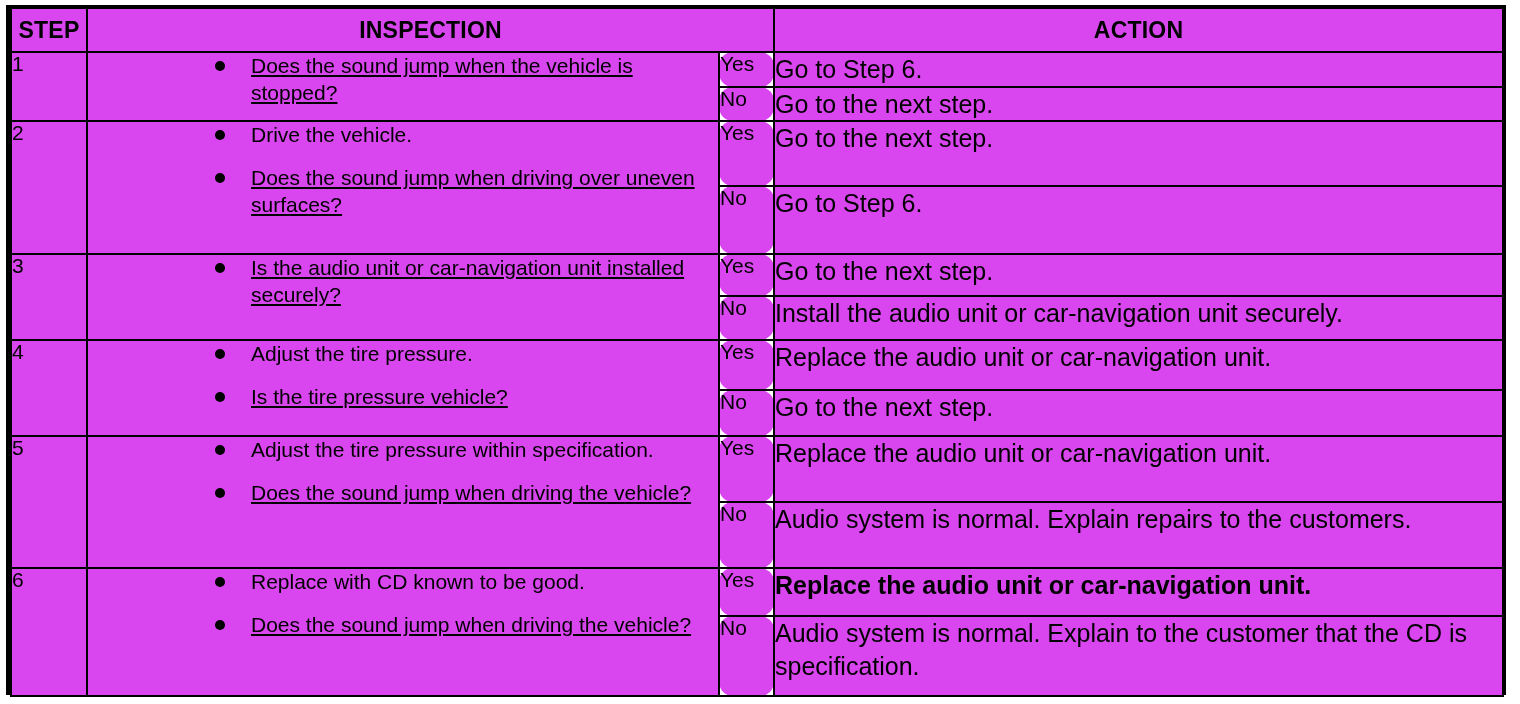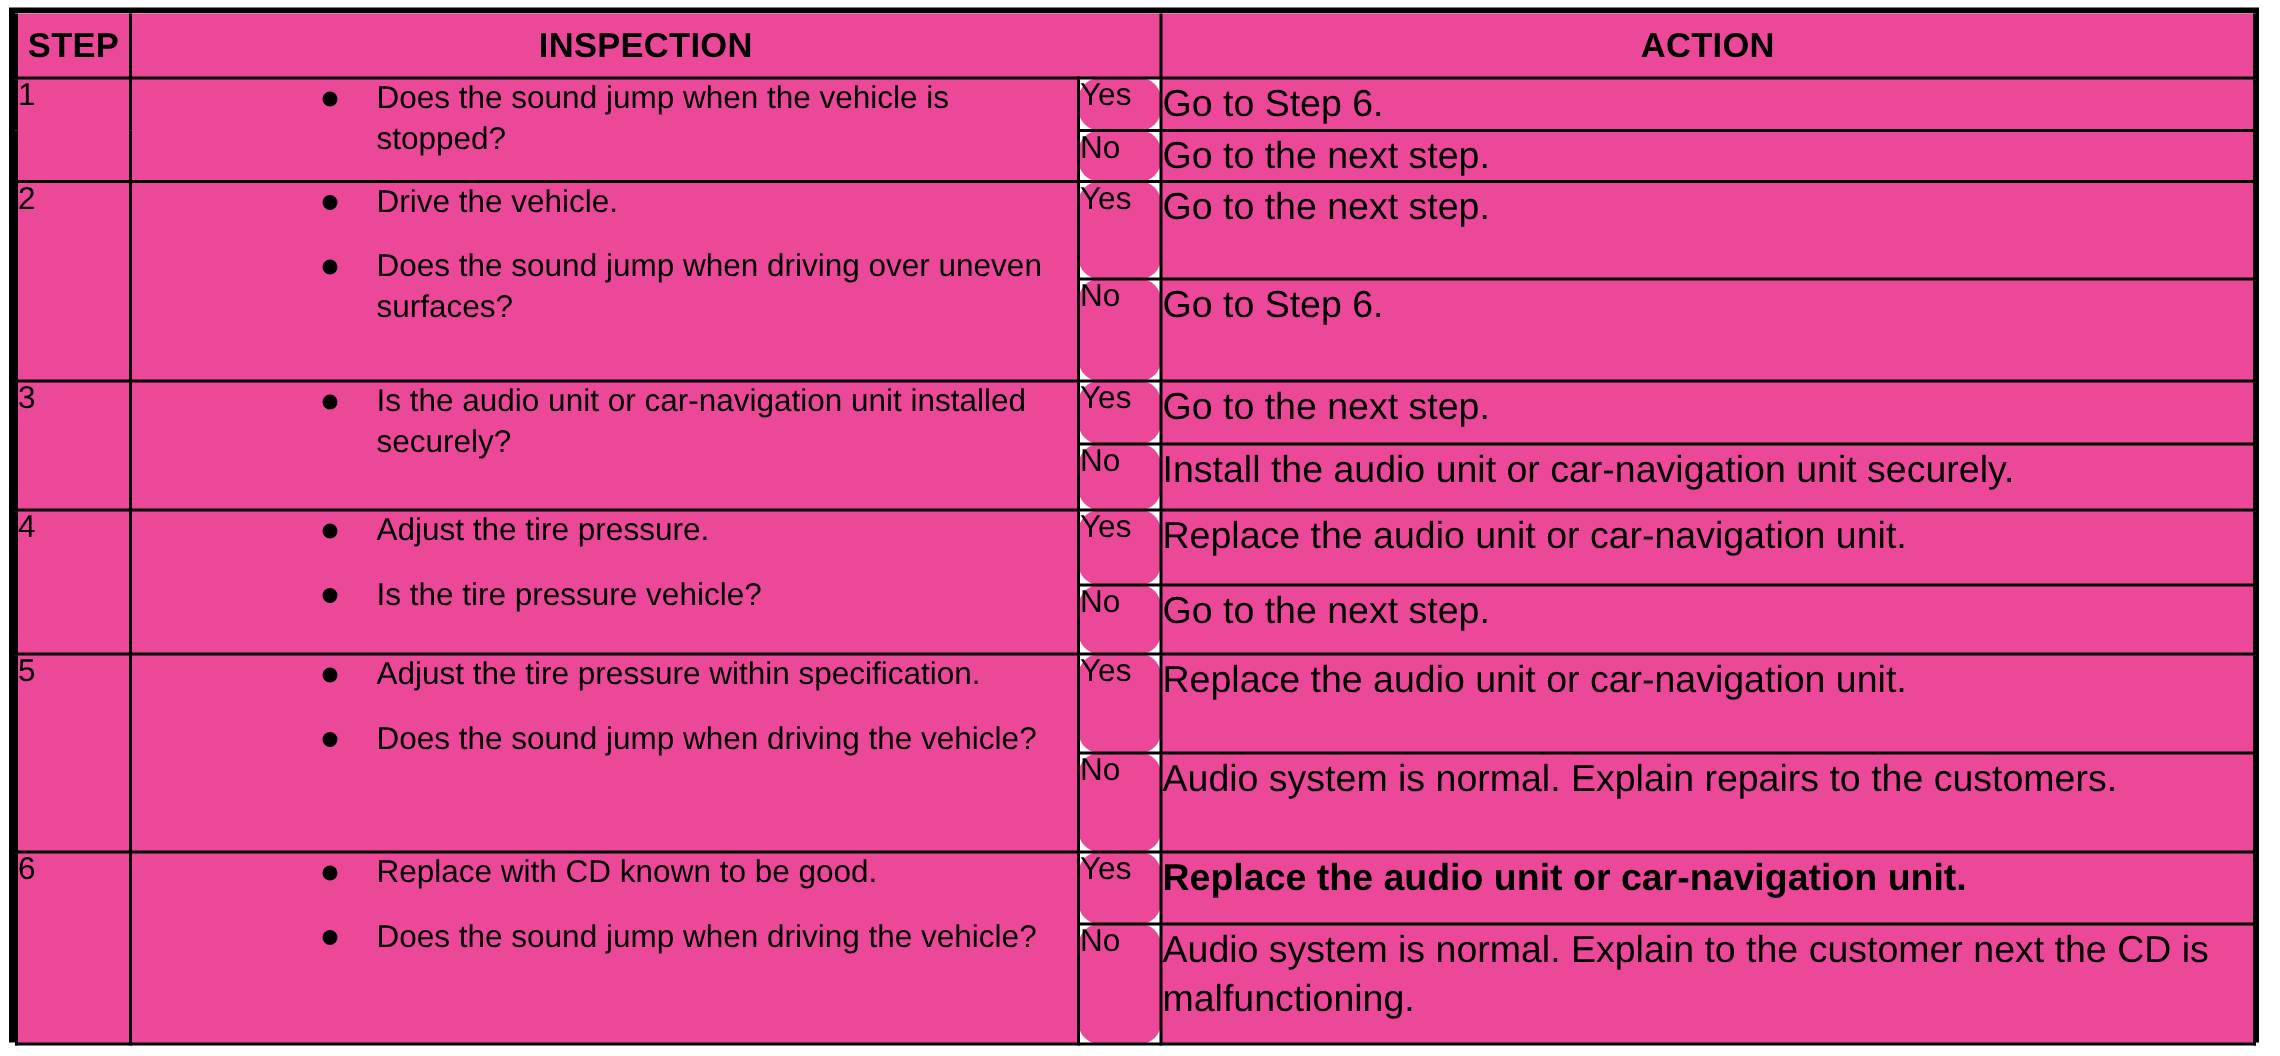--- a/index.html
+++ b/index.html
@@ -41,21 +41,21 @@
   col.c-insp   { width: 632px; }
   col.c-yn     { width: 55px;  }
   col.c-action { width: 729px; }
 
   
   table.diag th,
   table.diag td {
     border: 2px solid #000;
     padding: 0;
     vertical-align: top;
-    background: #ec4899;
+    background: #d946ef;
     margin-left: 29px;
   }
 
   
   tr.head-row th {
     border-top: none;
     height: 42px;
     font-size: 23px;
     font-weight: bold;
     letter-spacing: 0.2px;
@@ -85,21 +85,21 @@
     padding: 0;
   }
   ul.bullets li {
     position: relative;
     margin: 0 0 16px 0;
     padding-left: 163px;
     font-size: 21px;
     line-height: 1.28;
     text-indent: 0;
   }
-  ul.bullets li:last-child { margin-bottom: 0; }
+  ul.bullets li:last-child { margin-bottom: 0; text-decoration: underline; }
   ul.bullets li .bullet-dot {
     position: absolute;
     left: 127px;
     top: 8px;
     width: 10px;
     height: 10px;
     background: #000;
     border-radius: 50%;
     display: block;
   }
@@ -258,18 +258,18 @@
               <span class="bullet-dot"></span>
               <span class="bullet-text">Does the sound jump when driving the vehicle?</span>
             </li>
           </ul>
         </td>
         <td class="yn-cell" style="height:46px;">Yes</td>
         <td class="act-cell bold-row">Replace the audio unit or car-navigation unit.</td>
       </tr>
       <tr>
         <td class="yn-cell" style="height:78px;">No</td>
-        <td class="act-cell">Audio system is normal. Explain to the customer next the CD is malfunctioning.</td>
+        <td class="act-cell">Audio system is normal. Explain to the customer that the CD is specification.</td>
       </tr>
 
     </tbody>
   </table>
 </div>
 
 </body></html>

